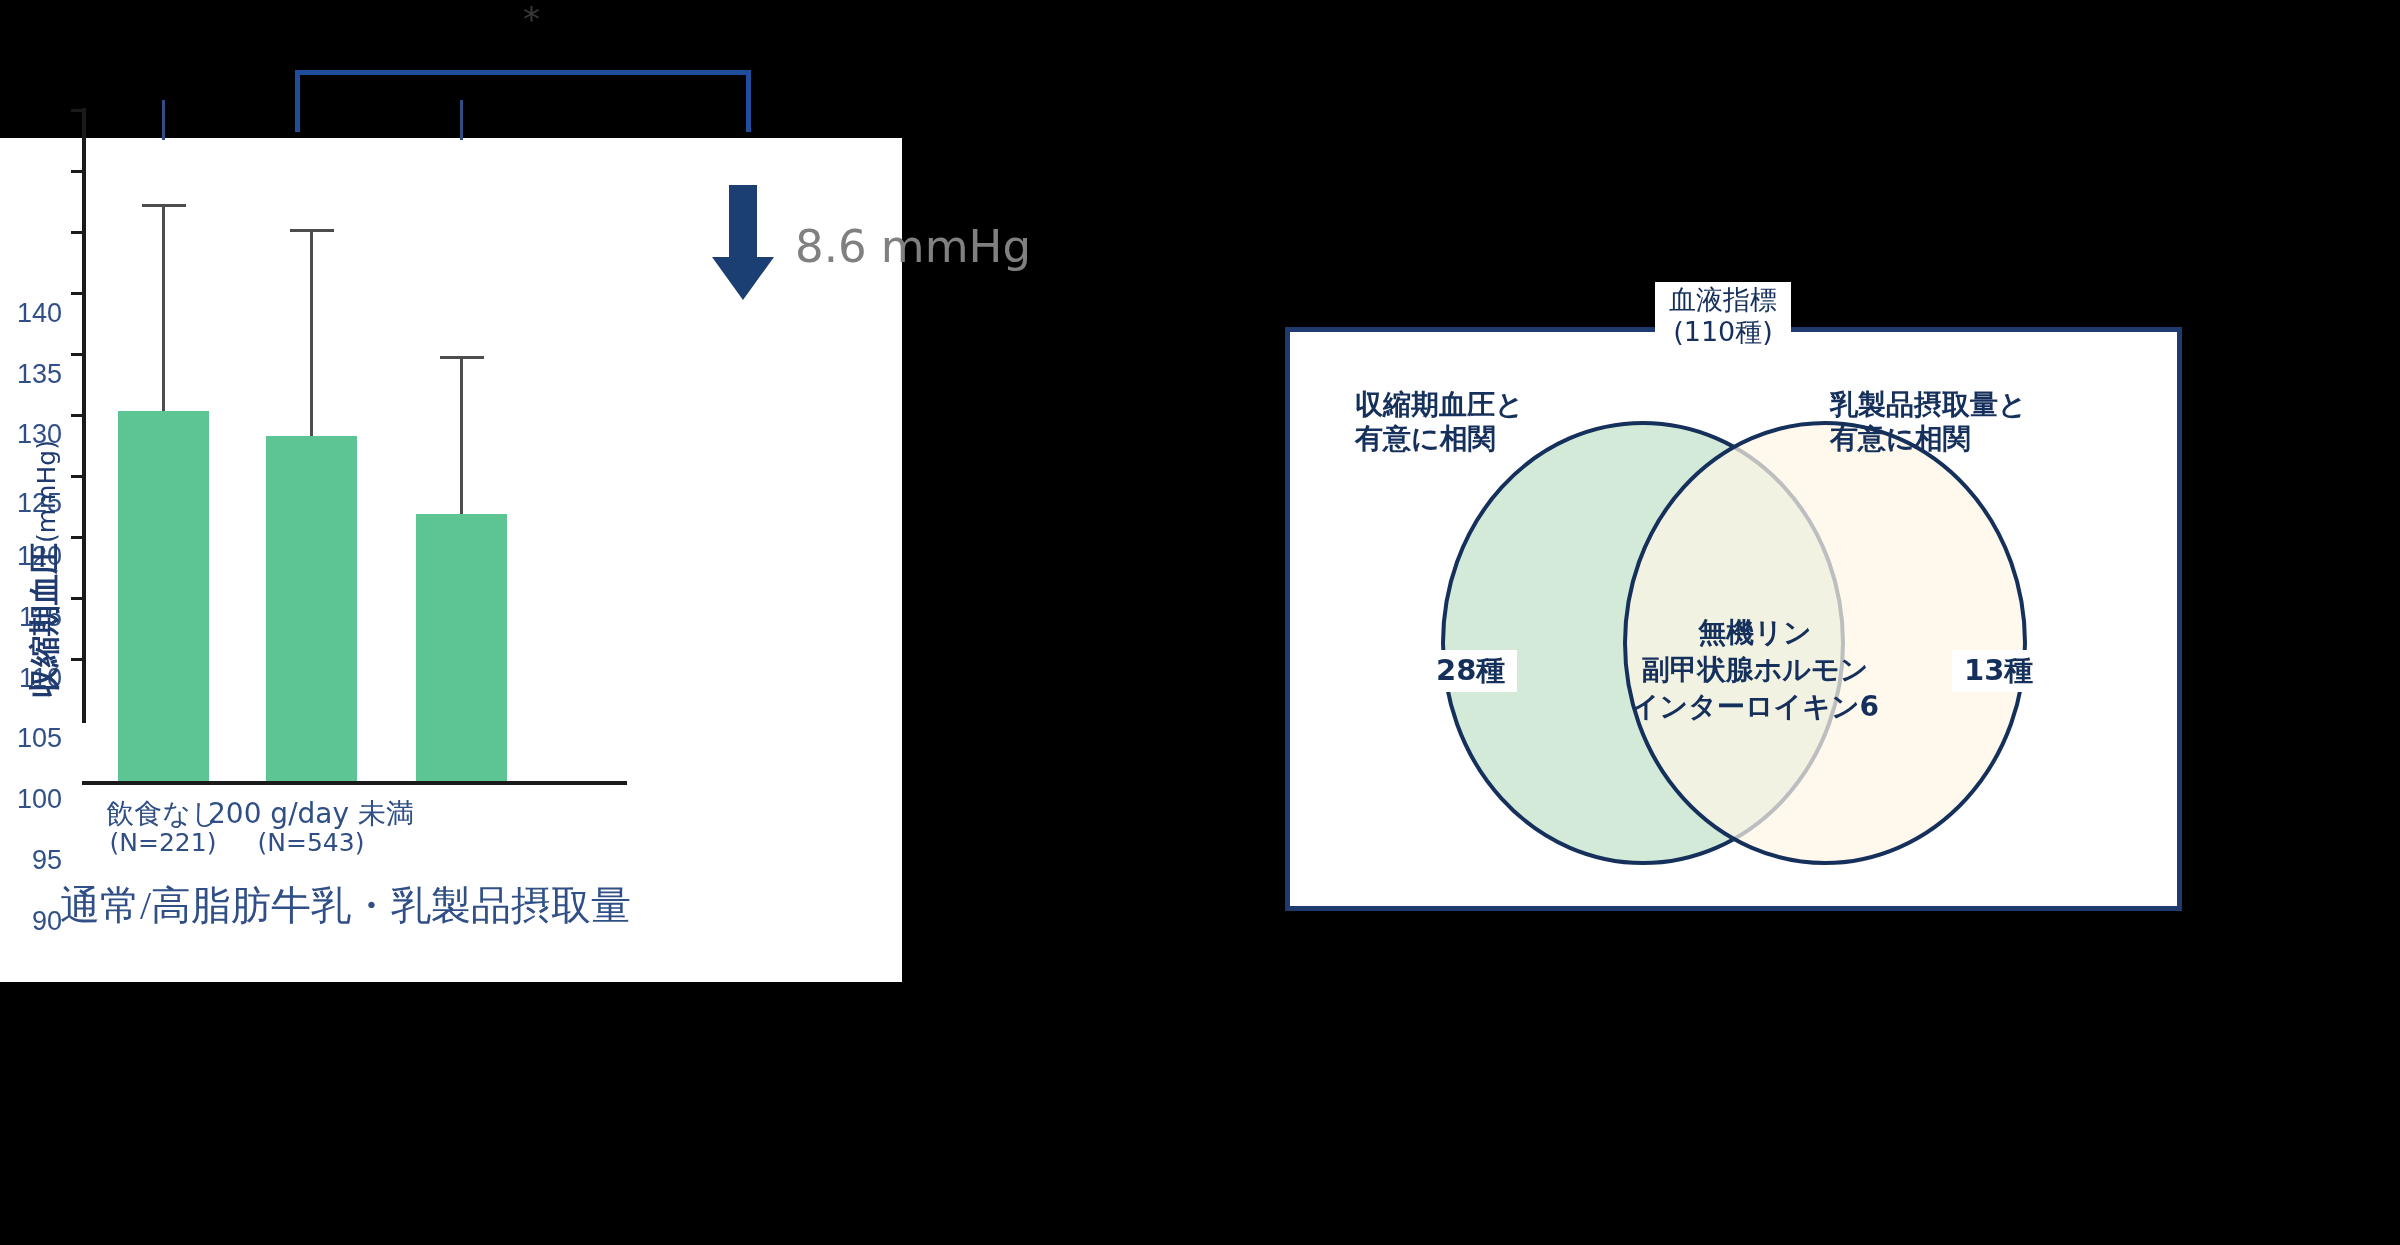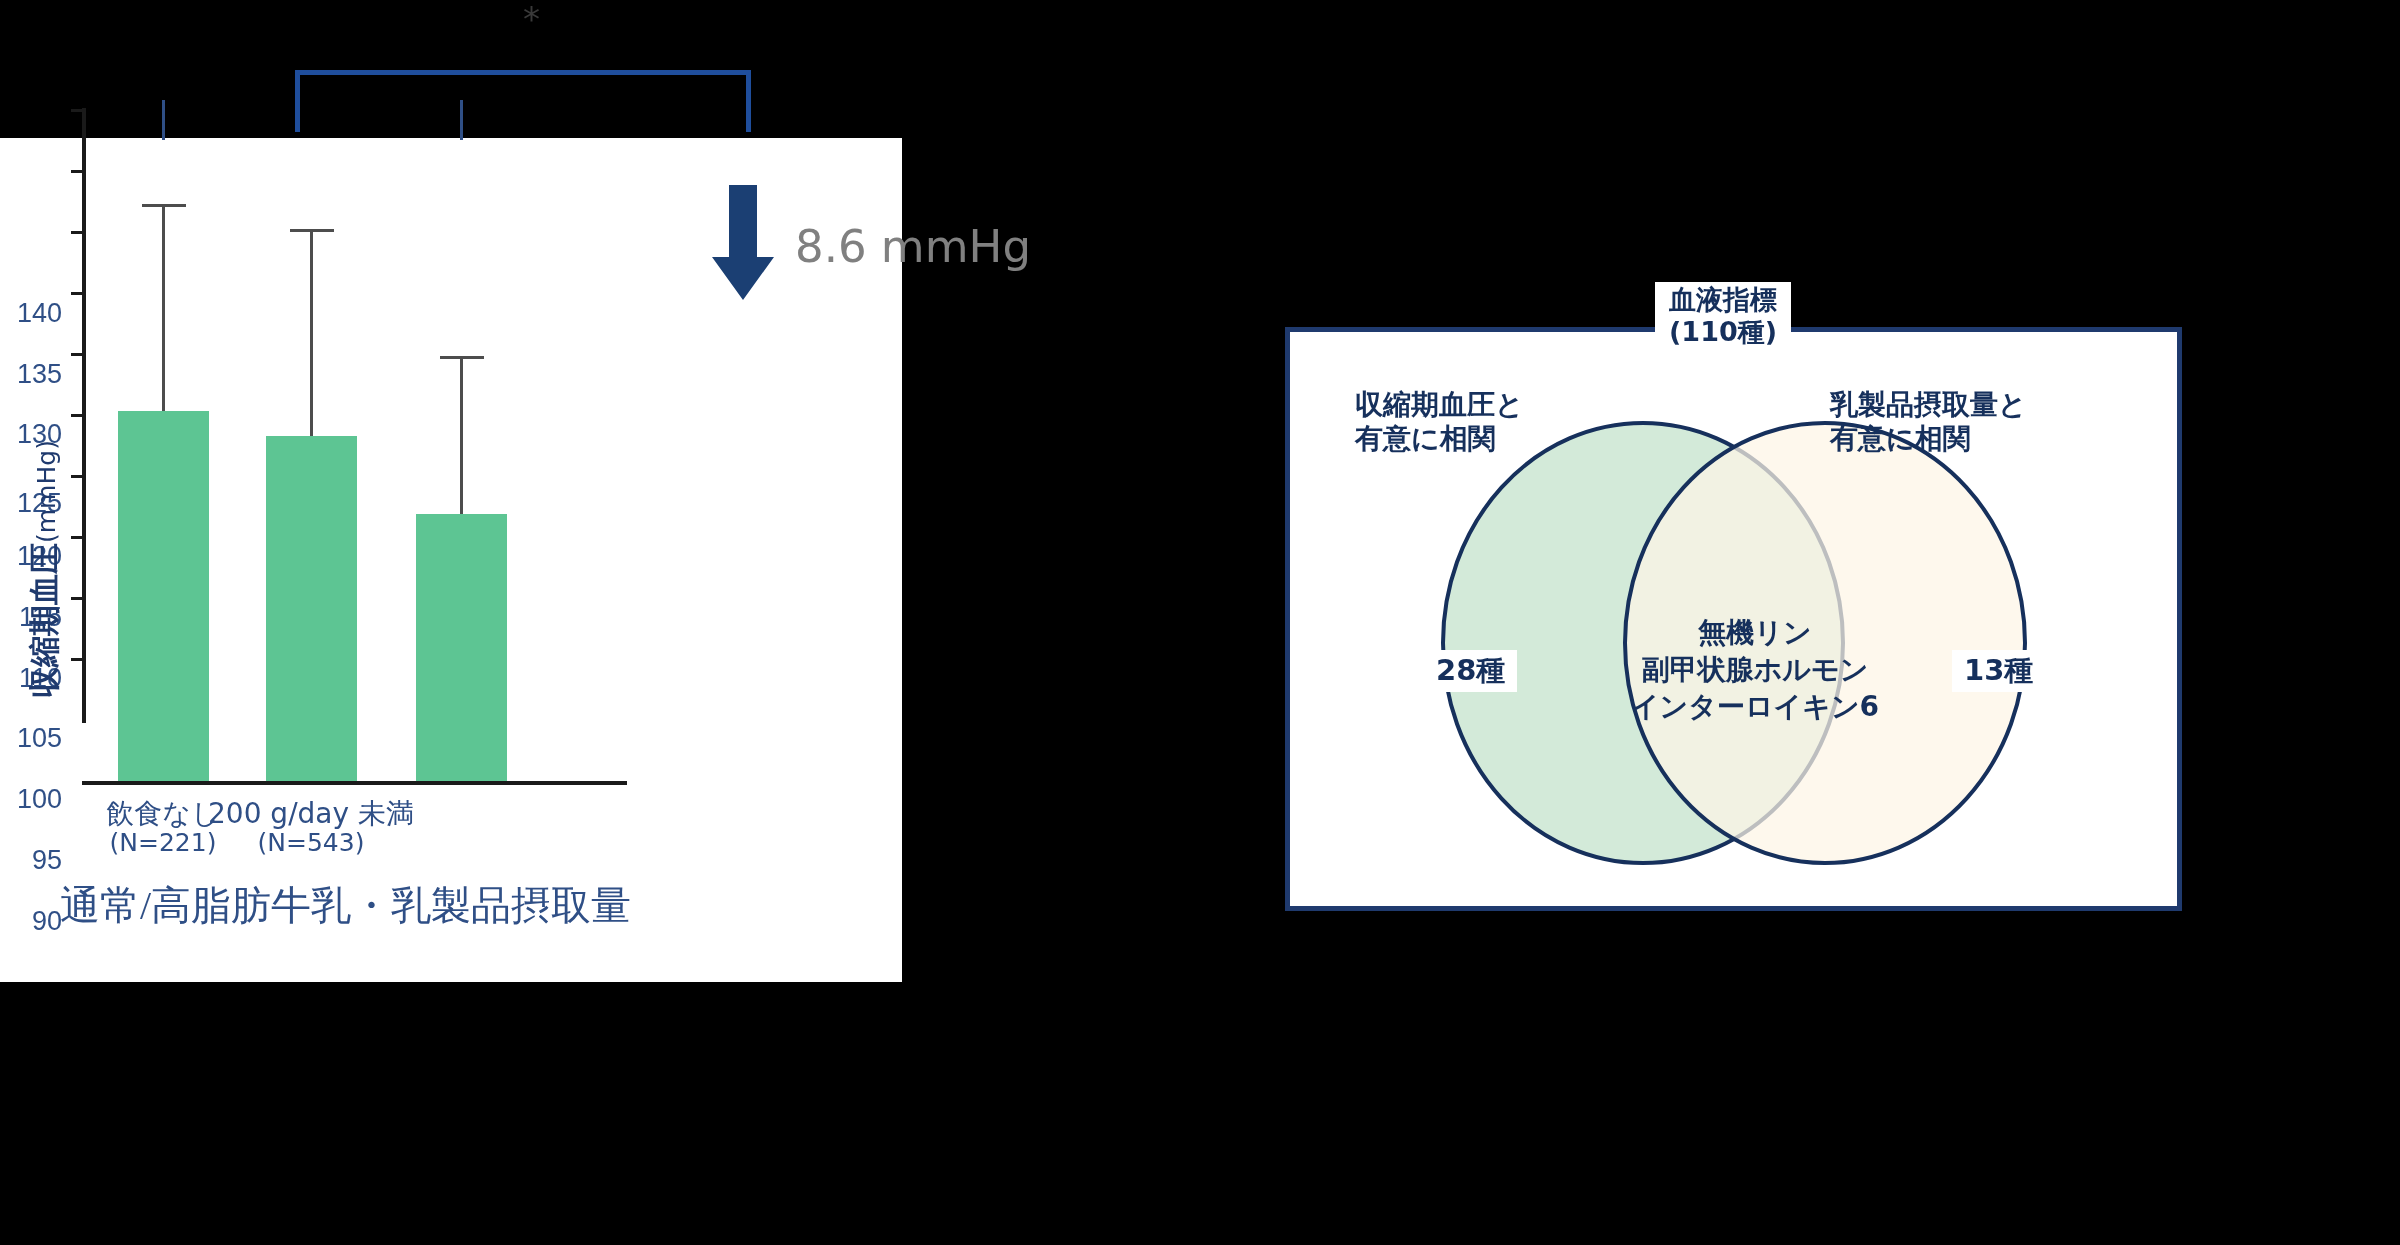--- a/index.html
+++ b/index.html
@@ -48,21 +48,21 @@
 
   
   #drop-arrow{position:absolute;left:712px;top:185px;width:62px;height:115px;}
   #drop-annot{position:absolute;left:795px;top:220px;font-size:45px;color:#808080;
               font-family:"DejaVu Sans",sans-serif;white-space:nowrap;}
 
   
   #venn-panel{position:absolute;left:1285px;top:327px;width:897px;height:584px;
               background:#fff;border:5px solid #1f3a6e;box-sizing:border-box;}
   #venn-title{position:absolute;left:1655px;top:282px;background:#fff;padding:2px 14px;
-      text-align:center;color:#16305c;font-weight:bold;font-size:27px;
+      text-align:center;color:#16305c;font-weight:normal;font-size:27px;
       font-family:"DejaVu Sans",sans-serif;line-height:1.18;white-space:nowrap;}
 
   .venn-cap{position:absolute;text-align:left;color:#16305c;font-weight:bold;
       font-size:28px;font-family:"DejaVu Sans",sans-serif;line-height:1.2;white-space:nowrap;}
   #venn-cap-left{left:1355px;top:388px;width:280px;}
   #venn-cap-right{left:1830px;top:388px;width:280px;}
 
   #venn-svg{position:absolute;left:1285px;top:327px;}
 
   .venn-count{position:absolute;background:#fff;padding:1px 12px;color:#16305c;

